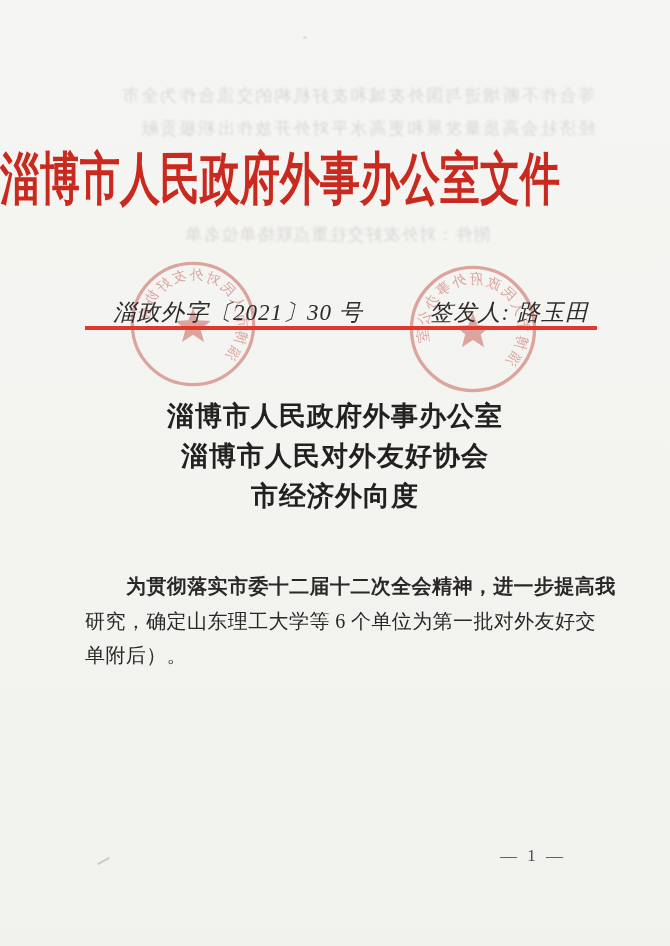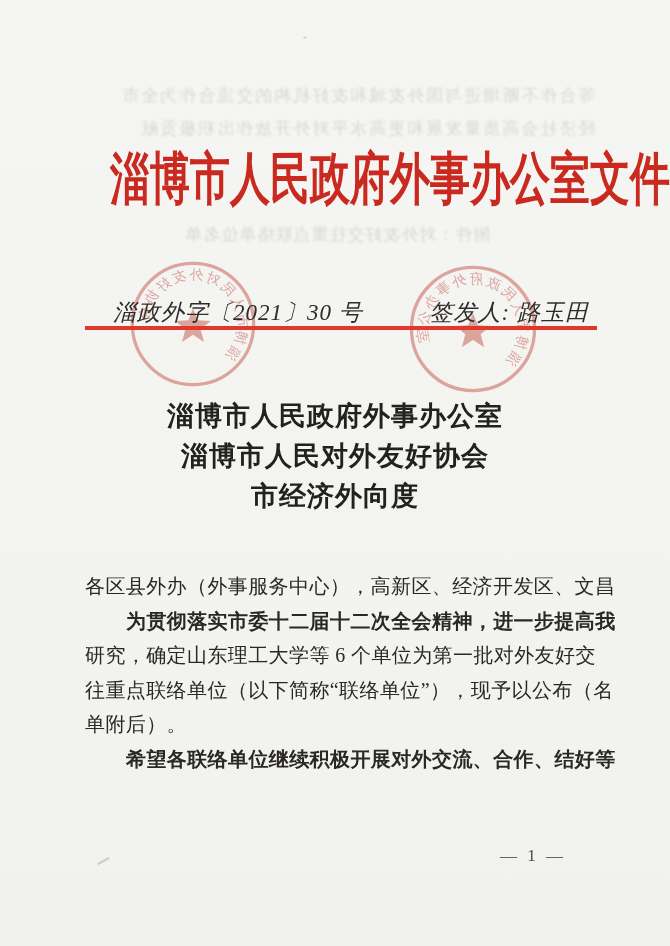--- a/index.html
+++ b/index.html
@@ -42,21 +42,21 @@
   .seal svg { width: 100%; height: 100%; }
   .seal-ring { fill: none; stroke: #c4574c; stroke-width: 3.5; }
   .seal-star { fill: #c4574c; }
   .seal-text { fill: #c4574c; font-size: 15px; letter-spacing: 2px;
                font-family: "Liberation Serif", "DejaVu Serif", serif; }
 
   
   .red-head {
     position: absolute;
     top: 140px; left: 0; right: 0;
-    text-align: right;
+    text-align: left;
     z-index: 2;
   }
   .red-head span {
     display: inline-block;
     font-size: 40px;
     font-weight: 900;
     color: #c9291e;
     letter-spacing: 0px;
     transform: scaleY(1.42);
     transform-origin: center top;
@@ -172,26 +172,23 @@
 
   <div class="red-rule"></div>
 
   <div class="doc-title">
     <div class="t-line">淄博市人民政府外事办公室</div>
     <div class="t-line">淄博市人民对外友好协会</div>
     <div class="t-line">市经济外向度</div>
   </div>
 
   <div class="body-text">
-    <div class="b-line">各区县外办（外事服务中心），高新区、经济开发区、文昌</div>
     <div class="b-line indent">为贯彻落实市委十二届十二次全会精神，进一步提高我</div>
     <div class="b-line">研究，确定山东理工大学等 6 个单位为第一批对外友好交</div>
-    <div class="b-line">往重点联络单位（以下简称“联络单位”），现予以公布（名</div>
     <div class="b-line">单附后）。</div>
-    <div class="b-line indent">希望各联络单位继续积极开展对外交流、合作、结好等</div>
   </div>
 
   <div class="page-number">— 1 —</div>
 
   <div class="speck speck-1"></div>
   <div class="speck speck-2"></div>
 
 </div>
 
 </body></html>

